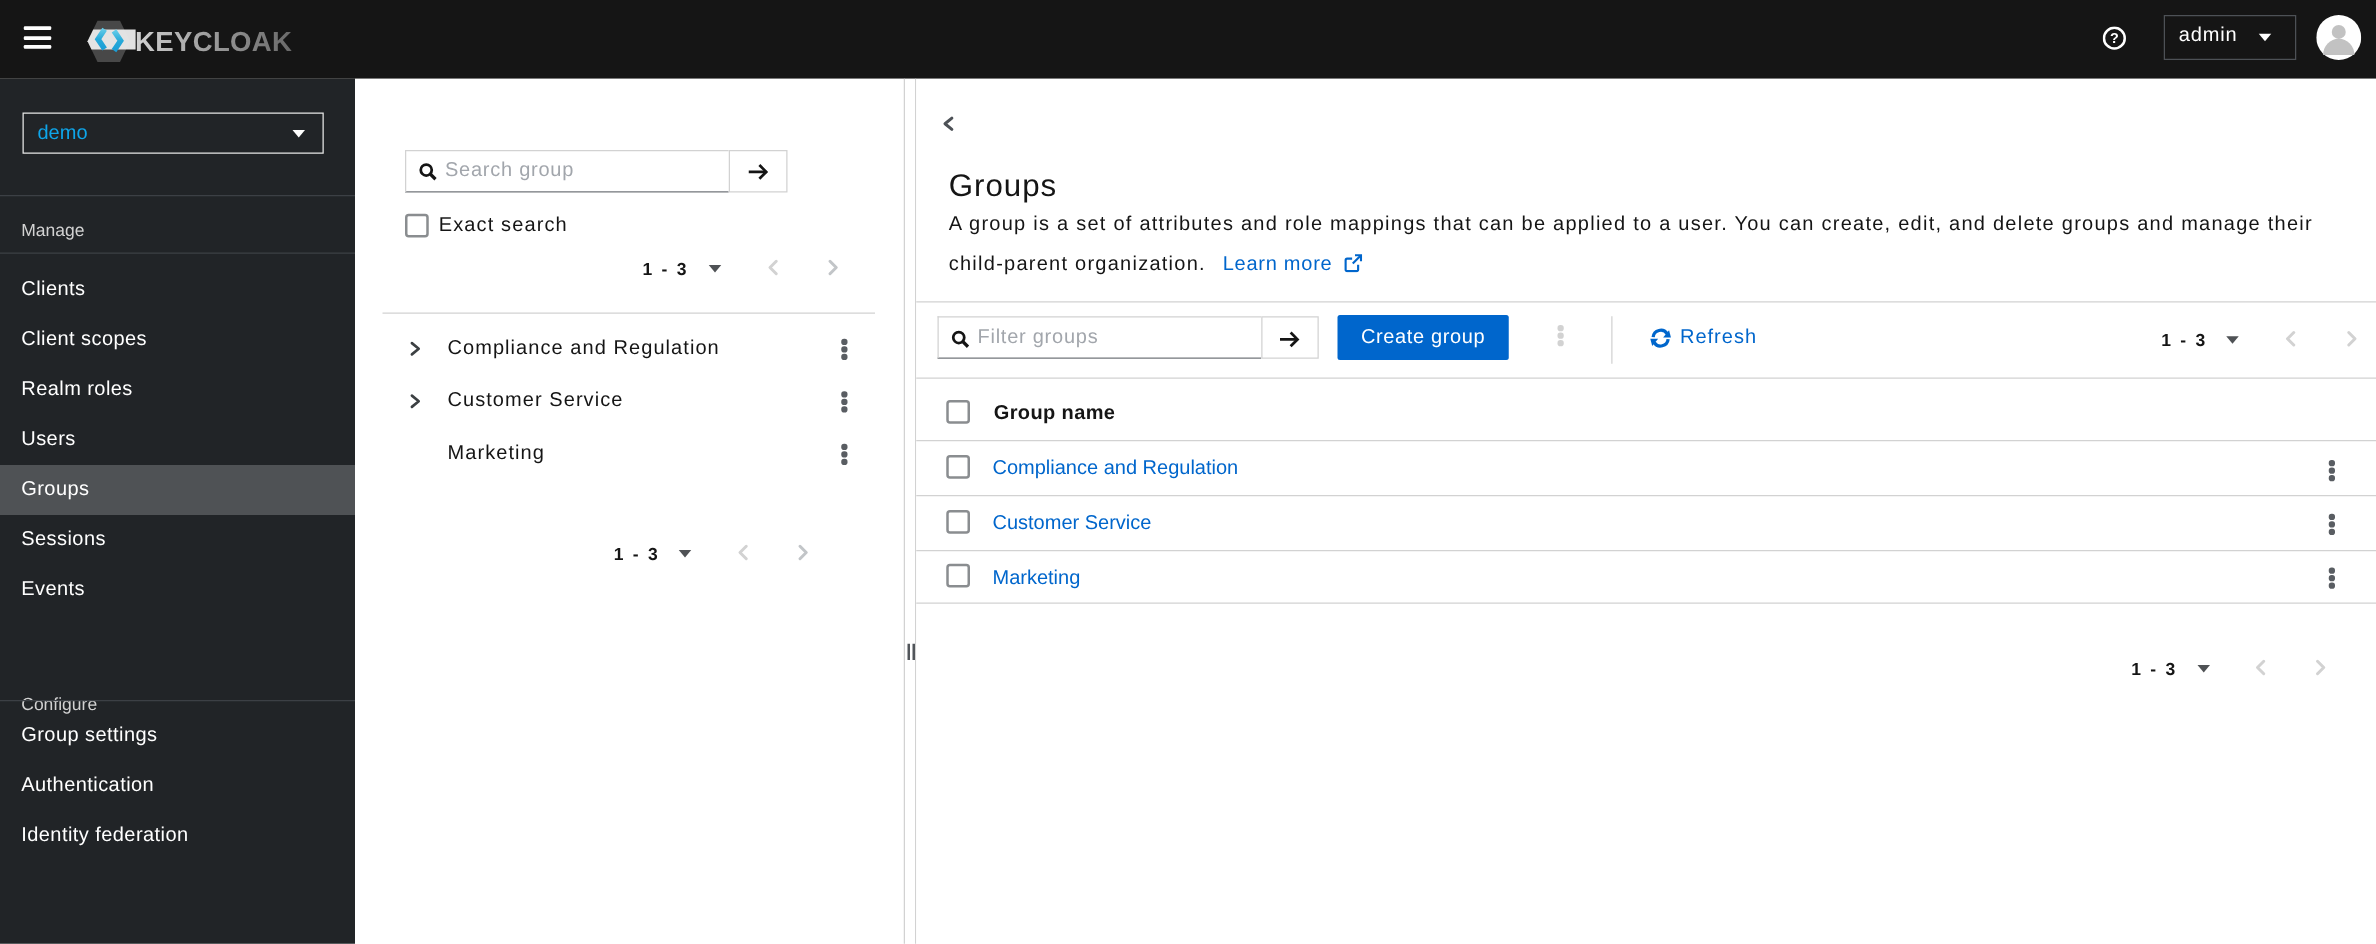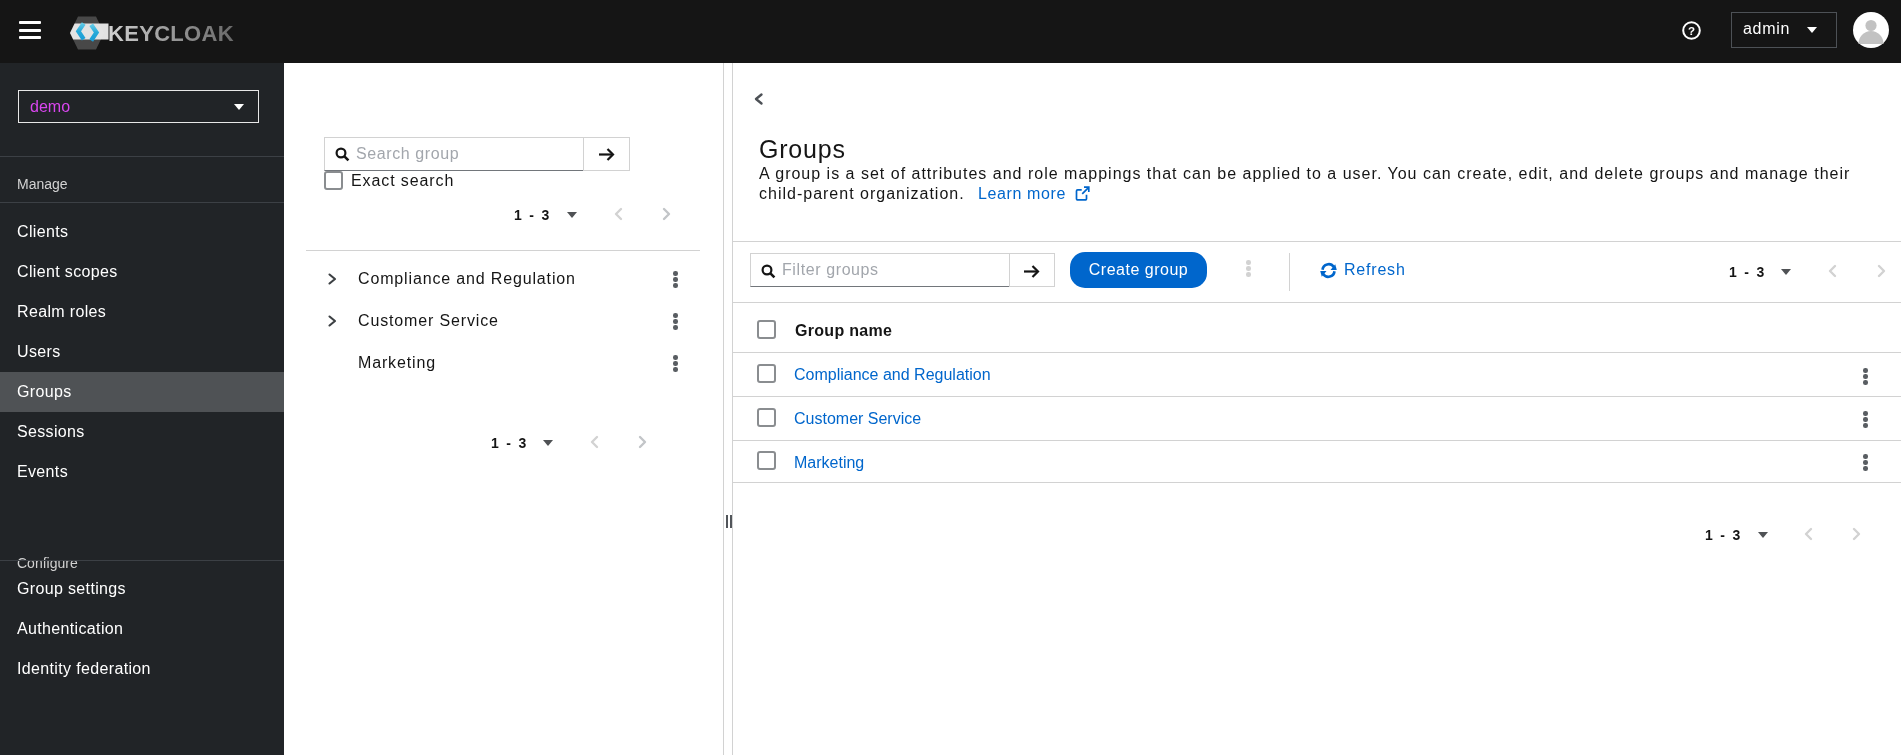--- a/index.html
+++ b/index.html
@@ -5,21 +5,21 @@
 html,body{margin:0;padding:0;width:1901px;height:755px;overflow:hidden;background:#fff;
   font-family:"Liberation Sans",sans-serif;-webkit-font-smoothing:antialiased;}
 *{box-sizing:border-box;}
 .abs{position:absolute;}
 
 #masthead{position:absolute;left:0;top:0;width:1901px;height:63px;background:#151515;}
 .hbar{position:absolute;left:19px;width:22px;height:3px;background:#fff;border-radius:1px;}
 
 #sidebar{position:absolute;left:0;top:63px;width:284px;height:692px;background:#212427;color:#fff;}
 #realmbox{position:absolute;left:18px;top:27px;width:241px;height:33px;border:1px solid #e8e8e8;
-  color:#d946ef;font-size:16px;line-height:31px;padding-left:11px;}
+  color:#0ea5e9;font-size:16px;line-height:31px;padding-left:11px;}
 .caret{display:inline-block;width:0;height:0;border-left:5px solid transparent;
   border-right:5px solid transparent;border-top:6px solid #fff;}
 #realmbox .caret{position:absolute;right:14px;top:13px;}
 .sdiv{position:absolute;left:0;width:284px;height:1px;background:#3c4045;}
 .navtitle{position:absolute;left:17px;font-size:14px;color:#d2d2d2;}
 .navitem{position:absolute;left:0;width:284px;height:40px;line-height:40px;padding-left:17px;
   font-size:16px;color:#fff;letter-spacing:0.35px;}
 .navitem.sel{background:#4f5255;}
 
 #midpanel{position:absolute;left:284px;top:63px;width:439px;height:692px;background:#fff;}
@@ -38,24 +38,24 @@
 .klight i{background:#d2d2d2;}
 .treelabel{position:absolute;font-size:16px;color:#151515;letter-spacing:0.85px;}
 
 #dragcol{position:absolute;left:723px;top:63px;width:10px;height:692px;background:#fff;
   border-left:1px solid #d2d2d2;border-right:1px solid #d2d2d2;}
 #dragcol .g1,#dragcol .g2{position:absolute;top:452px;width:2px;height:13px;background:#51555a;}
 #dragcol .g1{left:2px;} #dragcol .g2{left:5.5px;}
 
 #main{position:absolute;left:733px;top:63px;width:1168px;height:692px;background:#fff;}
 #main .h1{position:absolute;left:26px;top:72px;font-size:25px;color:#151515;letter-spacing:0.8px;}
-#main .desc{position:absolute;left:26px;top:101px;font-size:16px;line-height:20px;color:#151515;letter-spacing:1px;}
+#main .desc{position:absolute;left:26px;top:101px;font-size:16px;line-height:32px;color:#151515;letter-spacing:1px;}
 a.link{color:#0066cc;text-decoration:none;letter-spacing:0.6px;}
 .hline{position:absolute;left:0;width:1168px;height:1px;background:#d2d2d2;}
-.bluebtn{position:absolute;background:#0066cc;color:#fff;border-radius:15px;font-size:16px;
+.bluebtn{position:absolute;background:#0066cc;color:#fff;border-radius:2px;font-size:16px;
   text-align:center;letter-spacing:0.5px;}
 .rowlink{position:absolute;font-size:16px;color:#0066cc;}
 .chev{position:absolute;}
 </style>
 </head>
 <body>
 
 <div id="masthead">
   <div class="hbar" style="top:21px;"></div>
   <div class="hbar" style="top:28.5px;"></div>
@@ -113,21 +113,21 @@
   <div class="navitem" style="top:389px;">Events</div>
   <div class="navtitle" style="top:492px;">Configure</div>
   <div class="sdiv" style="top:497px;"></div>
   <div class="navitem" style="top:506px;">Group settings</div>
   <div class="navitem" style="top:546px;">Authentication</div>
   <div class="navitem" style="top:586px;">Identity federation</div>
 </div>
 
 <div id="midpanel">
 
-  <div class="sctl" style="left:40px;top:74px;text-align:center;">
+  <div class="sctl" style="left:40px;top:57px;text-align:center;">
     <div class="inp" style="width:259px;">
       <svg class="abs" style="left:10px;top:9px;" width="15" height="15" viewBox="0 0 15 15">
         <circle cx="6" cy="6" r="4.4" fill="none" stroke="#151515" stroke-width="2.2"></circle>
         <line x1="9.4" y1="9.4" x2="13.4" y2="13.4" stroke="#151515" stroke-width="2.6"></line>
       </svg>
       <span class="ph" style="left:31px;">Search group</span>
     </div>
     <div class="btn" style="width:47px;">
       <svg class="abs" style="left:14px;top:8px;" width="18" height="17" viewBox="0 0 18 17">
         <line x1="1" y1="8.5" x2="15" y2="8.5" stroke="#151515" stroke-width="2.2"></line>

